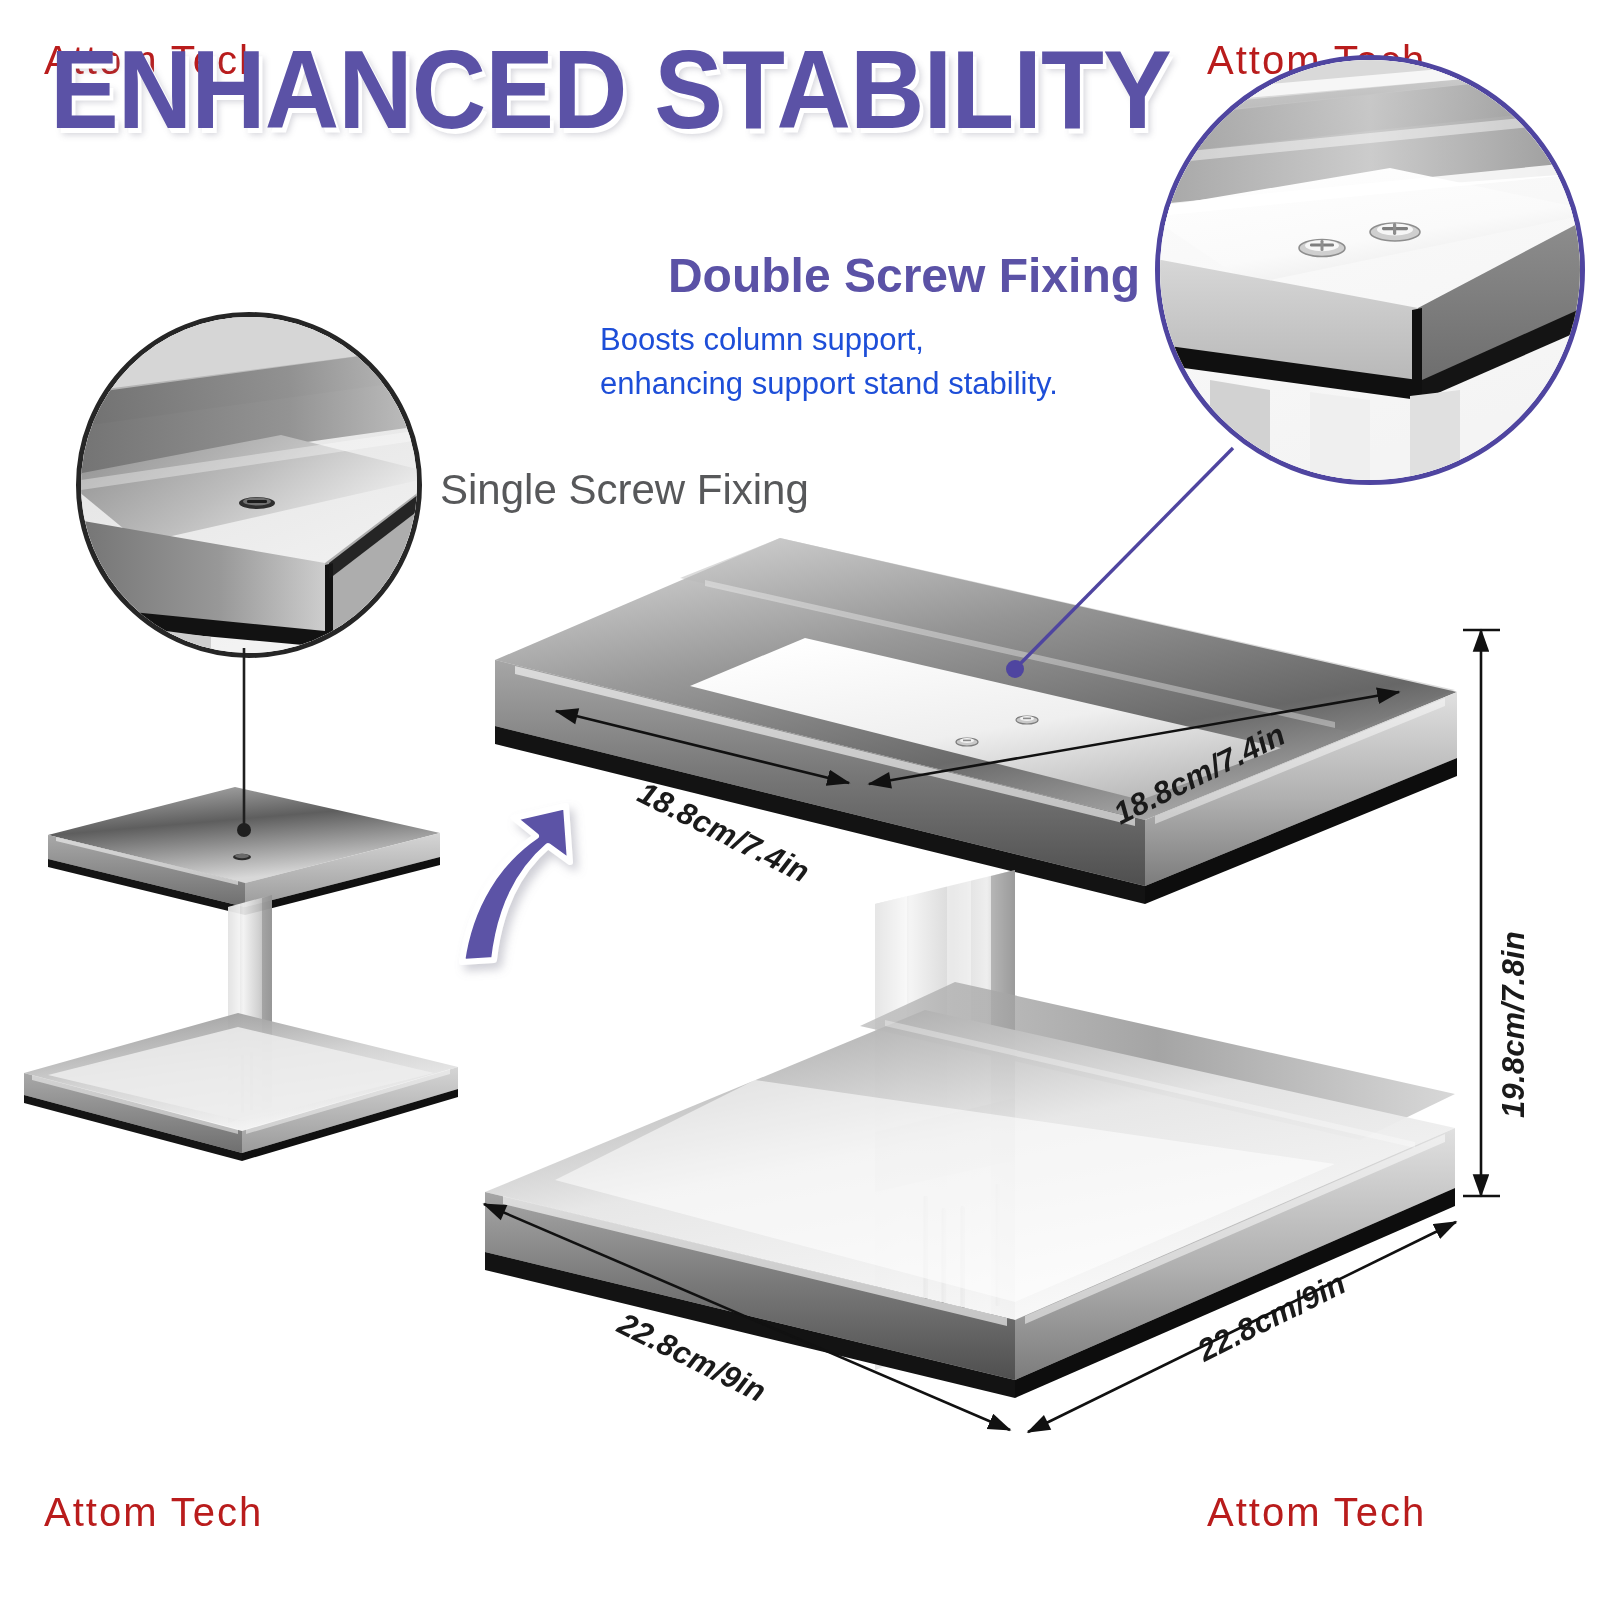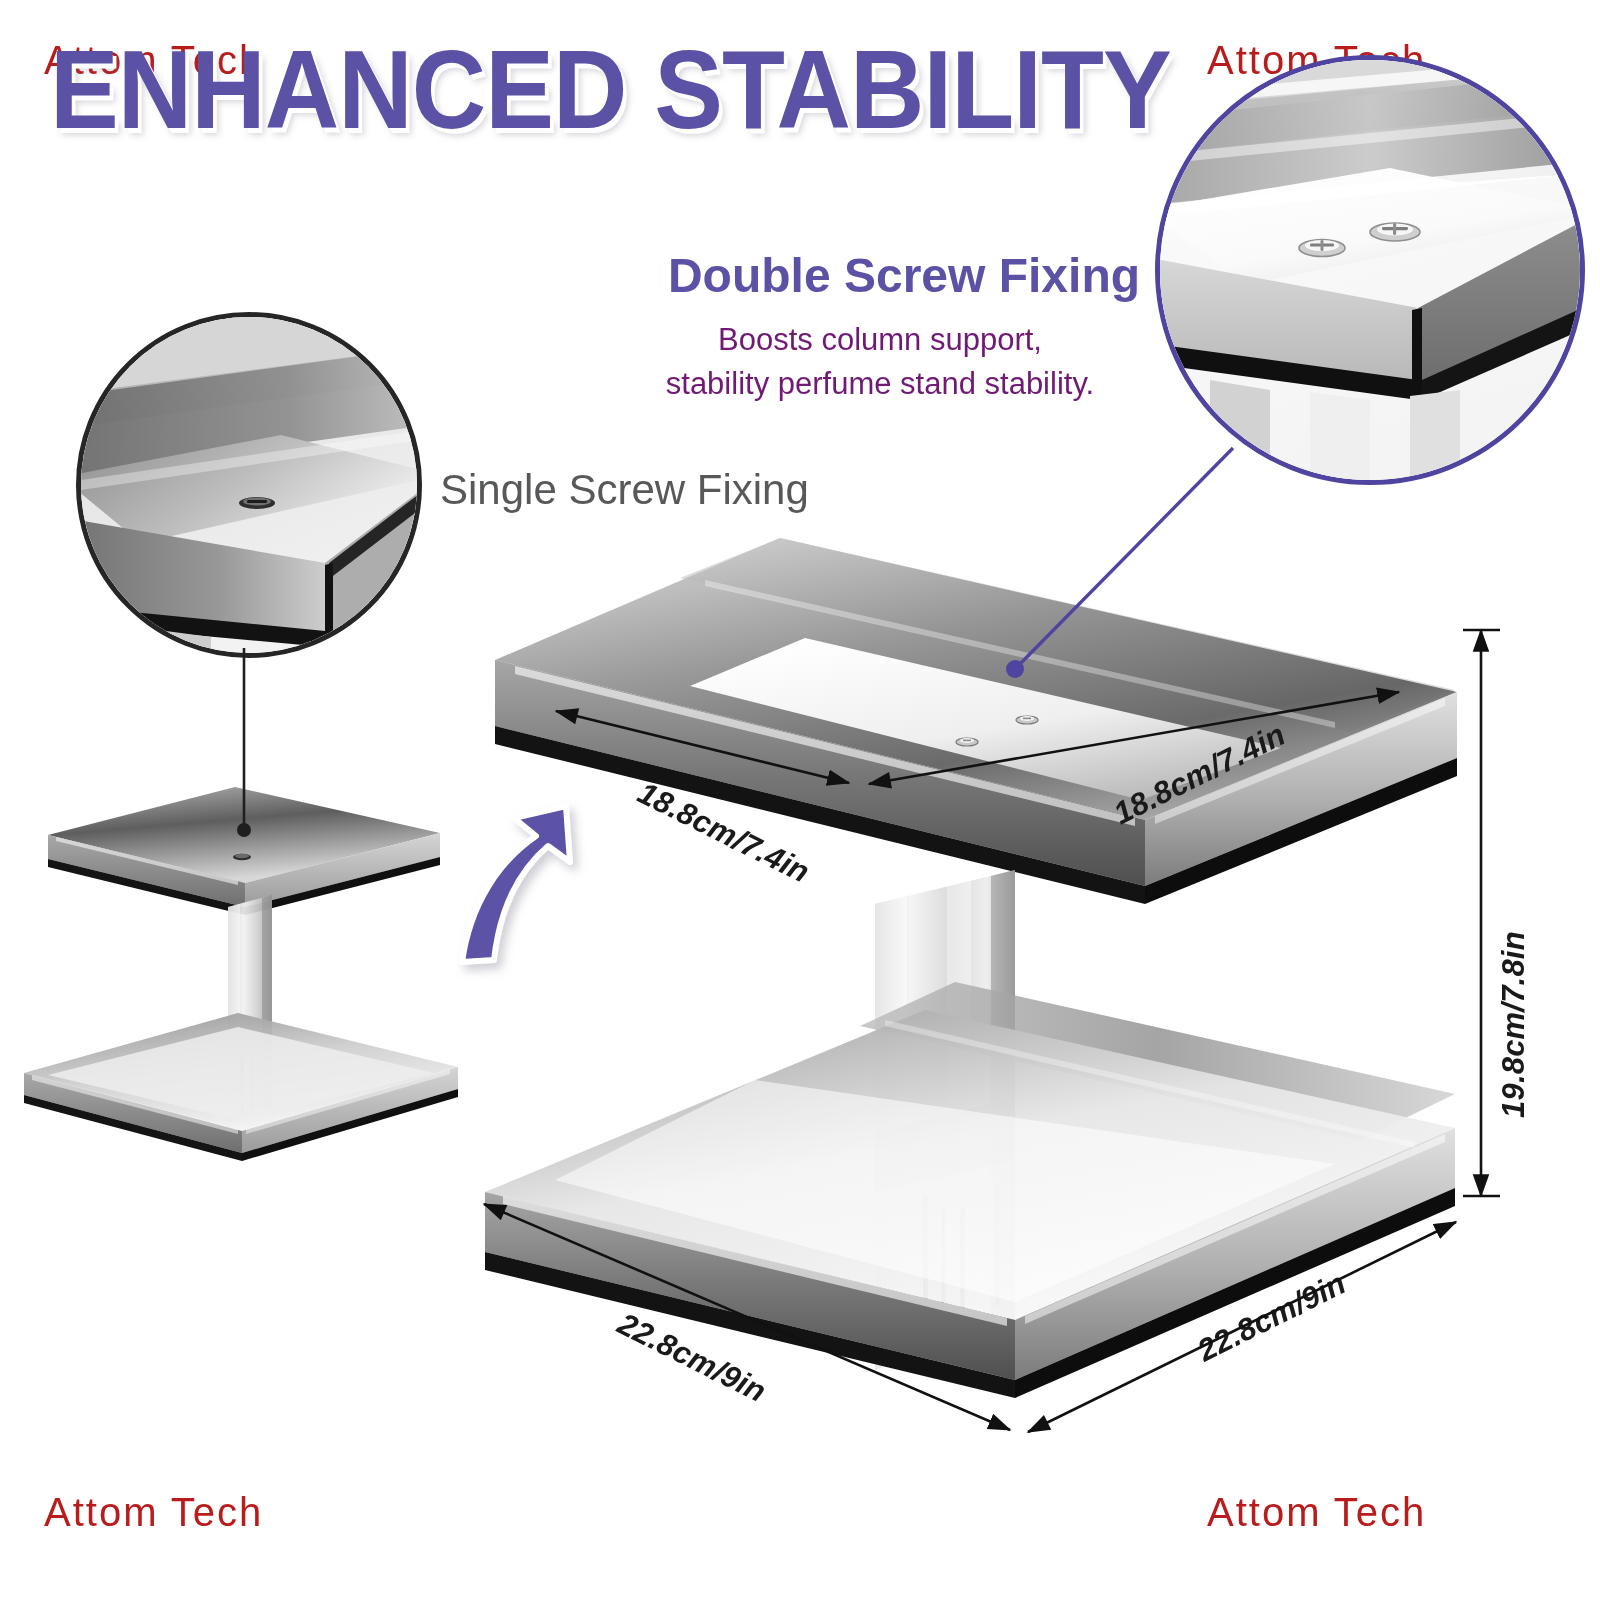--- a/index.html
+++ b/index.html
@@ -62,24 +62,23 @@
     font-size: 48px;
     font-weight: 700;
     color: #5b52a6;
     white-space: nowrap;
   }
   .dsf-body {
     position: absolute;
     left: 600px;
     top: 318px;
     width: 560px;
-    text-align: center;
     font-size: 31px;
     line-height: 1.42;
-    color: #701a75;
+    color: #1d4ed8;
     font-weight: 400;
   }
 
   
   .ssf-label {
     position: absolute;
     left: 440px;
     top: 466px;
     font-size: 42px;
     color: #57585a;
@@ -467,21 +466,21 @@
 
       <polygon points="50,320 110,330 110,420 50,420" fill="#d2d2d2"></polygon>
       <polygon points="150,332 210,340 210,420 150,420" fill="#efefef"></polygon>
       <polygon points="250,336 300,330 300,420 250,420" fill="#e0e0e0"></polygon>
     </svg>
   </div>
 
   <div class="dsf-title">Double Screw Fixing</div>
   <div class="dsf-body">
     <div>Boosts column support,</div>
-    <div>stability perfume stand stability.</div>
+    <div>enhancing support stand stability.</div>
   </div>
   <div class="ssf-label">Single Screw Fixing</div>
 
   <div class="dim" id="dim-top-left">18.8cm/7.4in</div>
   <div class="dim" id="dim-top-right">18.8cm/7.4in</div>
   <div class="dim" id="dim-base-left">22.8cm/9in</div>
   <div class="dim" id="dim-base-right">22.8cm/9in</div>
   <div class="dim" id="dim-height">19.8cm/7.8in</div>
 
   <svg id="overlay" viewBox="0 0 1600 1600" xmlns="http://www.w3.org/2000/svg">

